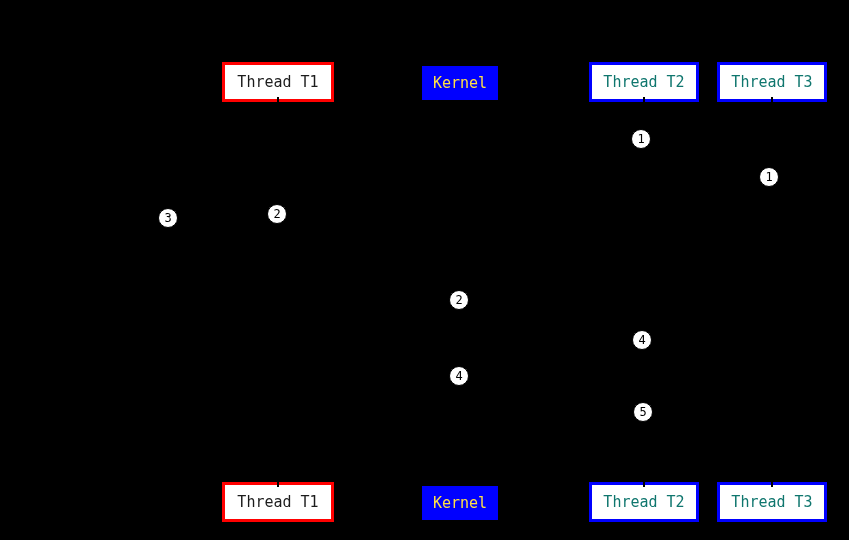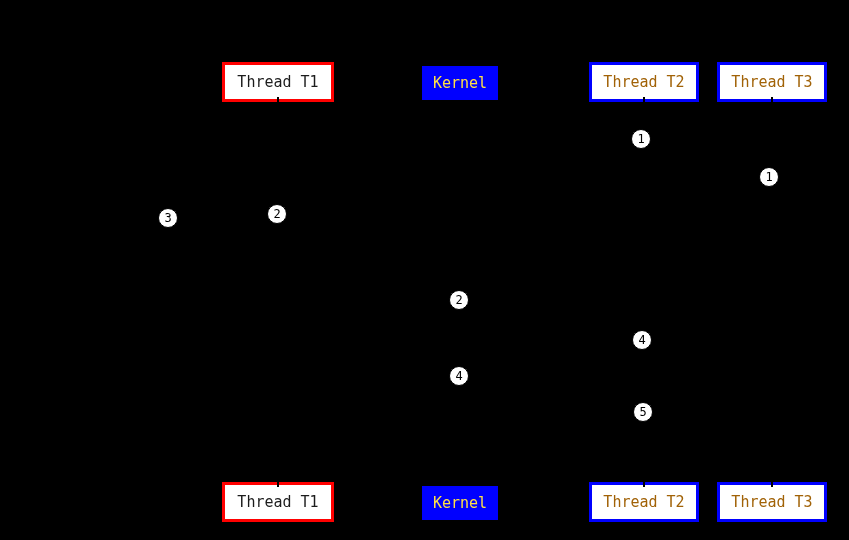--- a/index.html
+++ b/index.html
@@ -26,21 +26,21 @@
     z-index: 2;
   }
   .entity-box.red {
     background: #ffffff;
     border: 3px solid #ff0000;
     color: #1c1c1c;
   }
   .entity-box.blue {
     background: #ffffff;
     border: 3px solid #0000ff;
-    color: #a16207;
+    color: #0f766e;
   }
   .entity-box.kernel {
     background: #0000ff;
     border: none;
     color: #fde047;
   }
   .lifeline-tick {
     position: absolute;
     width: 2px;
     background: #000000;

